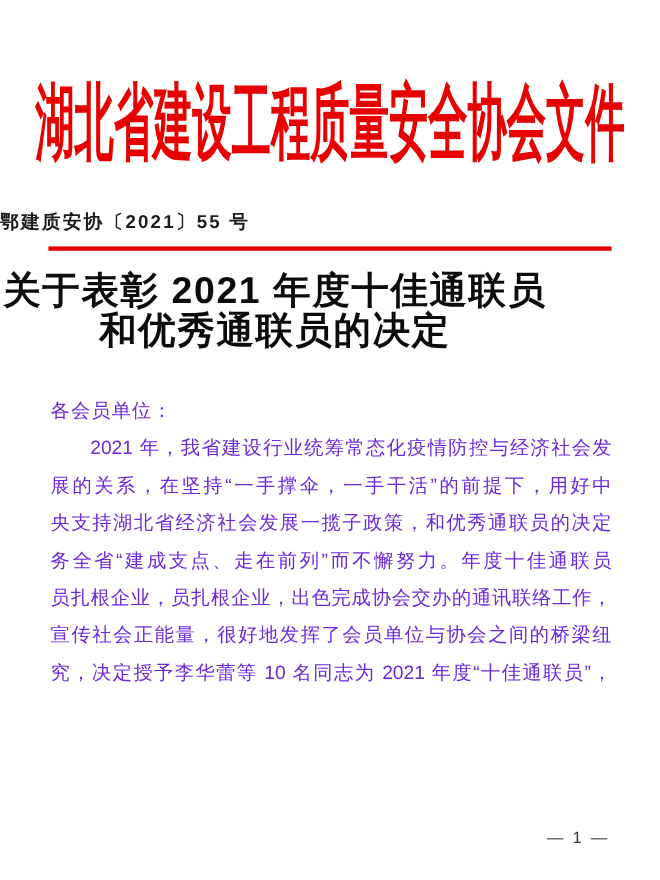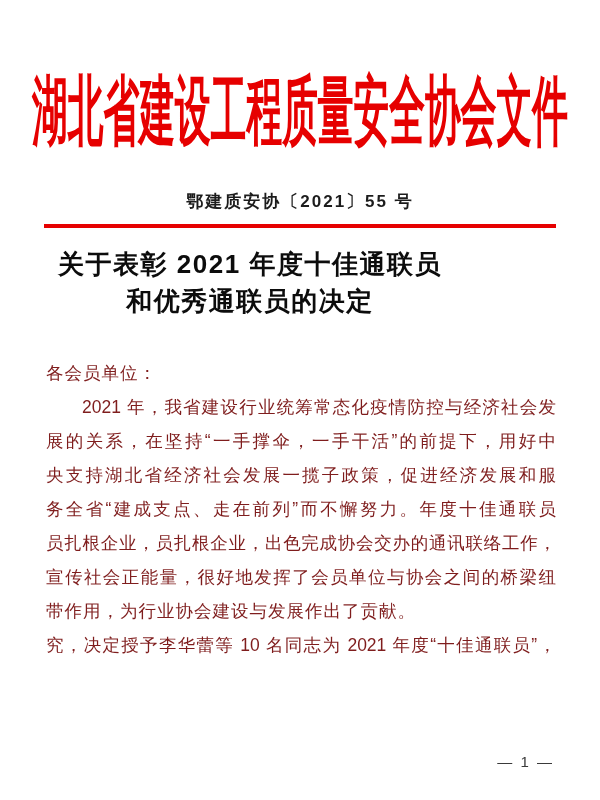--- a/index.html
+++ b/index.html
@@ -12,38 +12,38 @@
   .red-header {
     position:absolute; top:56px; left:0; width:600px; height:112px;
     display:flex; align-items:center; justify-content:center;
     color:#e60000; font-weight:bold; font-size:76px;
     white-space:nowrap; transform:scale(0.47,1); transform-origin:50% 50%;
     letter-spacing:0px;
   }
   
   .doc-number {
     position:absolute; top:190px; left:0; width:600px;
-    text-align:center; font-size:17px; font-weight:bold;
+    text-align:left; font-size:17px; font-weight:bold;
     color:#1c1c1c; letter-spacing:2px; white-space:nowrap;
   }
   
   .red-line {
     position:absolute; top:224px; left:44px; width:512px; height:4px;
     background:#e60000;
   }
   
   .doc-title {
     position:absolute; top:246px; left:0; width:500px;
-    text-align:center; font-size:26px; font-weight:bold;
+    text-align:center; font-size:34px; font-weight:bold;
     color:#0c0c0c; line-height:37px; letter-spacing:1.5px;
   }
   
   .body-text {
     position:absolute; top:356px; left:46px; width:510px;
-    font-size:17.5px; color:#7f1d1d;
+    font-size:17.5px; color:#6d28d9;
   }
   .line {
     height:34px; line-height:34px; overflow:hidden;
     white-space:nowrap; letter-spacing:1px;
   }
   .j {
     white-space:normal; text-align:justify; text-align-last:justify;
     letter-spacing:0;
   }
   .ind { padding-left:36px; }
@@ -66,23 +66,22 @@
 
   <div class="doc-title">
     <div>关于表彰 2021 年度十佳通联员</div>
     <div>和优秀通联员的决定</div>
   </div>
 
   <div class="body-text">
     <div class="line">各会员单位：</div>
     <div class="line j ind">2021 年，我省建设行业统筹常态化疫情防控与经济社会发</div>
     <div class="line j">展的关系，在坚持“一手撑伞，一手干活”的前提下，用好中</div>
-    <div class="line j">央支持湖北省经济社会发展一揽子政策，促进经济发展和服</div>
+    <div class="line j">央支持湖北省经济社会发展一揽子政策，和优秀通联员的决定</div>
     <div class="line j">务全省“建成支点、走在前列”而不懈努力。年度十佳通联员</div>
     <div class="line j">员扎根企业，员扎根企业，出色完成协会交办的通讯联络工作，</div>
     <div class="line j">宣传社会正能量，很好地发挥了会员单位与协会之间的桥梁纽</div>
-    <div class="line">带作用，为行业协会建设与发展作出了贡献。</div>
     <div class="line j">究，决定授予李华蕾等 10 名同志为 2021 年度“十佳通联员”，</div>
   </div>
 
   <div class="page-number">— 1 —</div>
 
 </div>
 
 </body></html>

